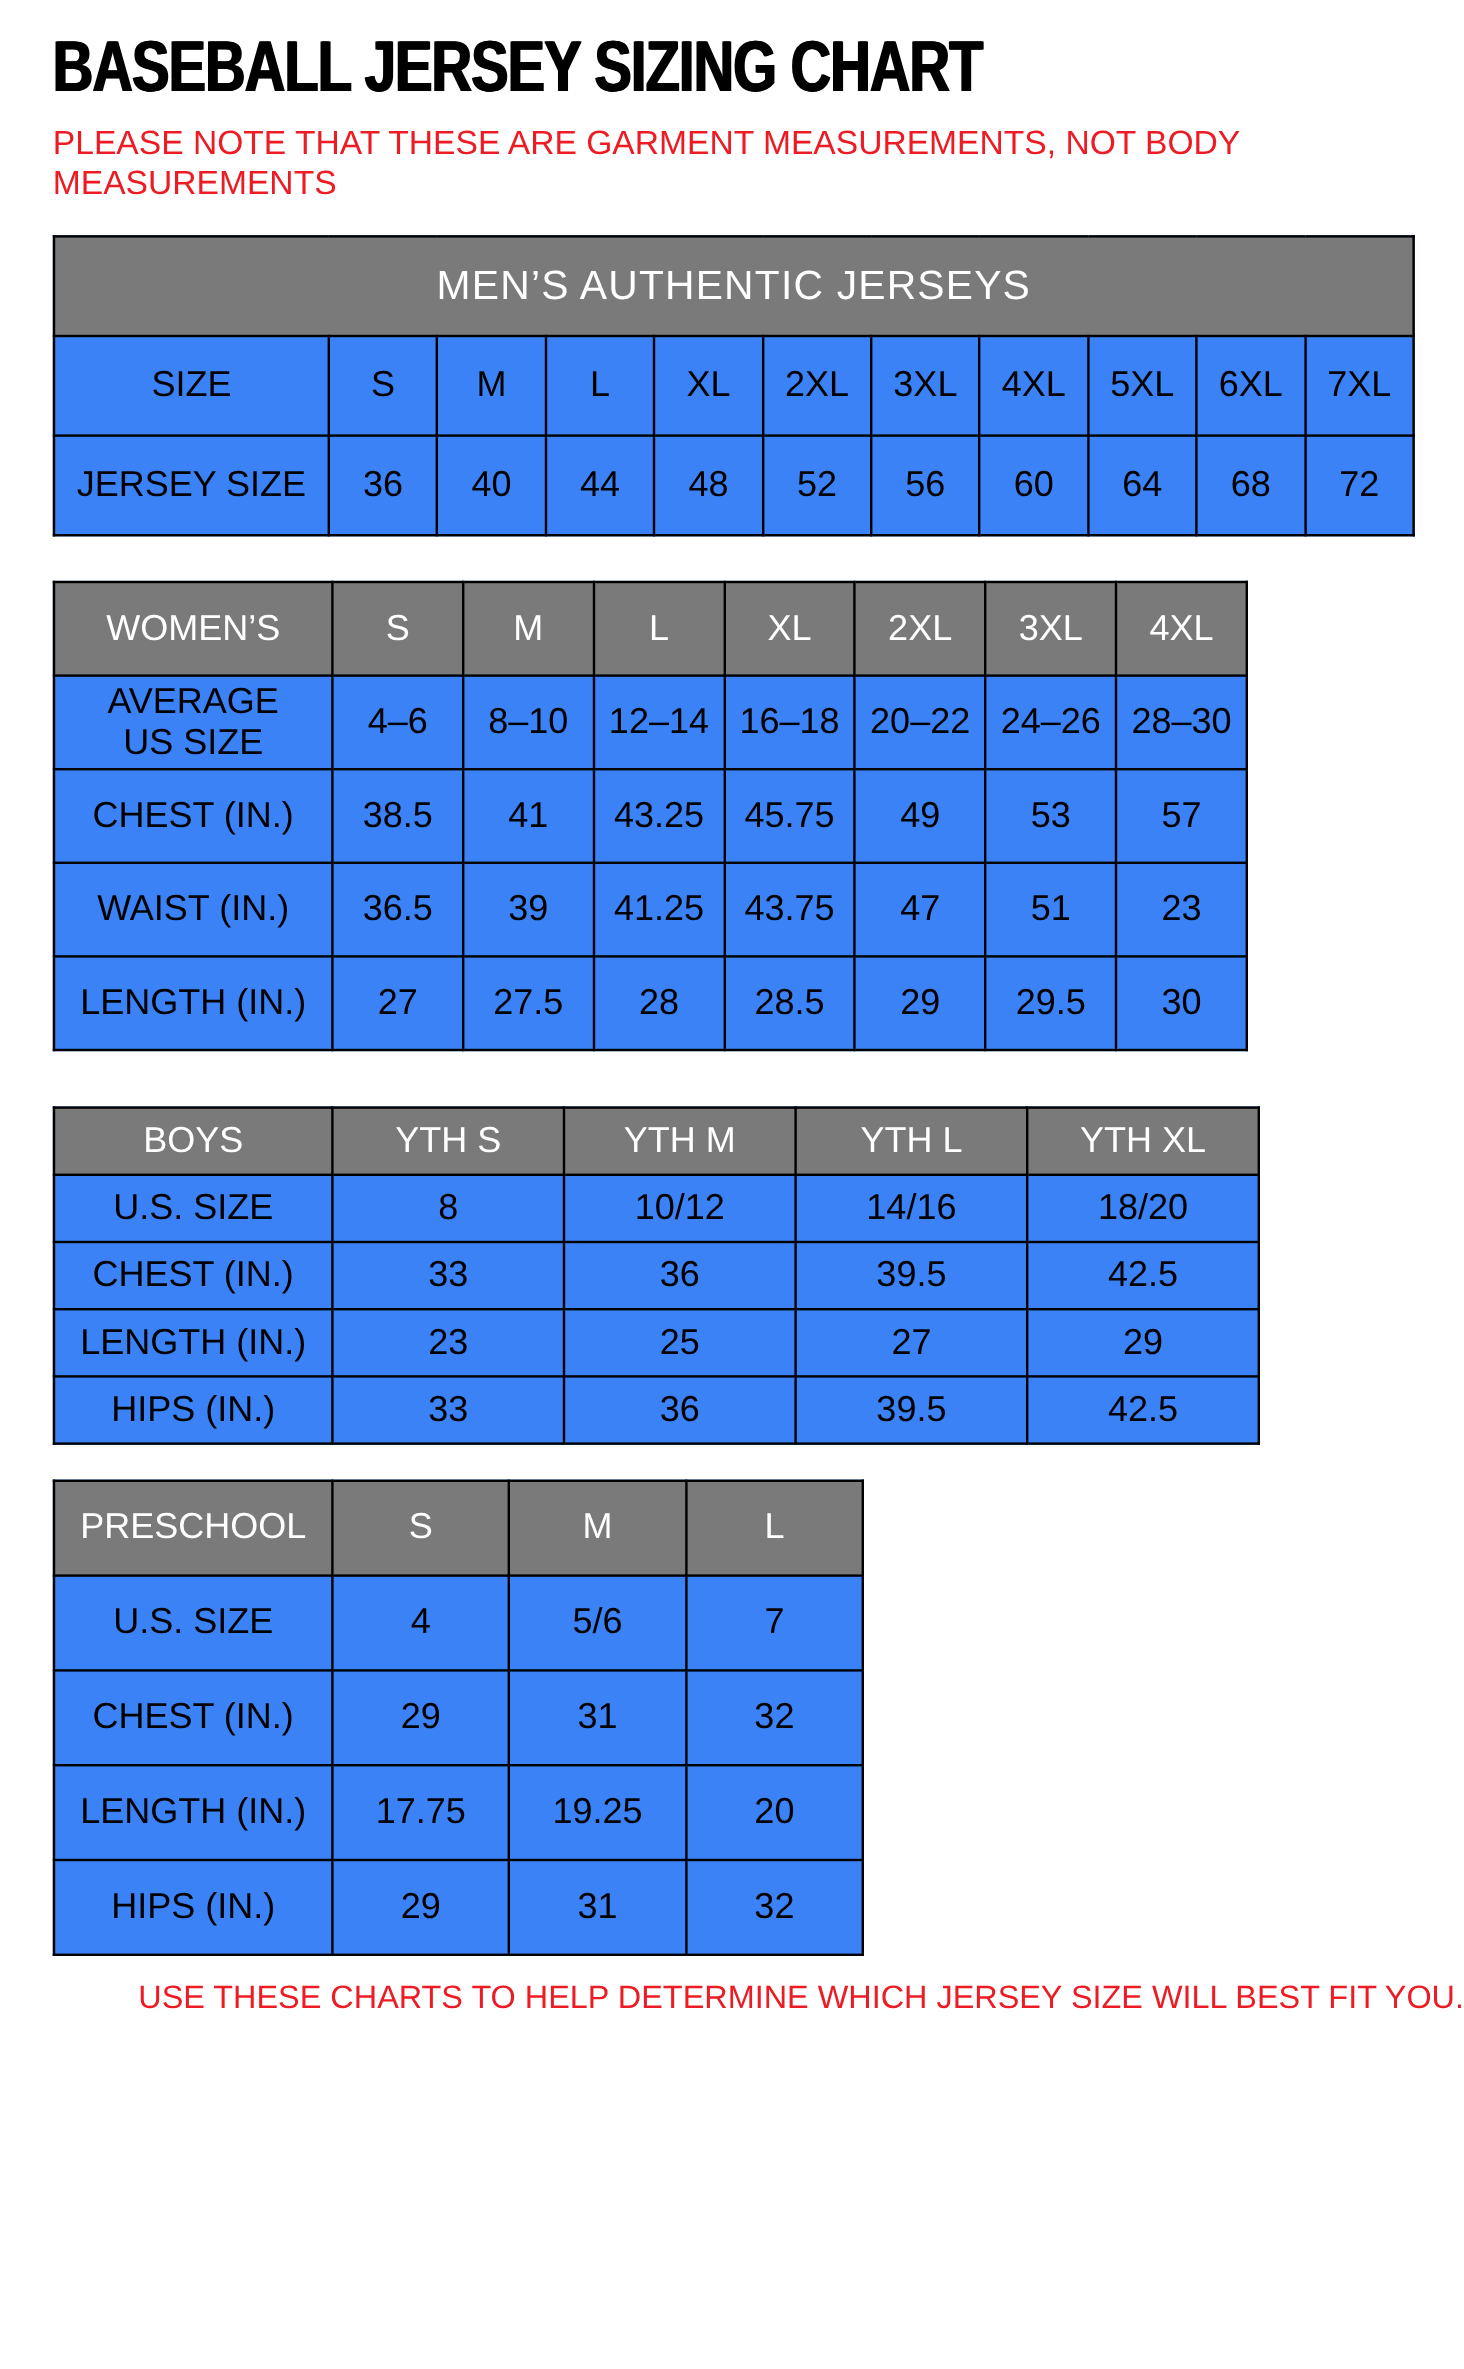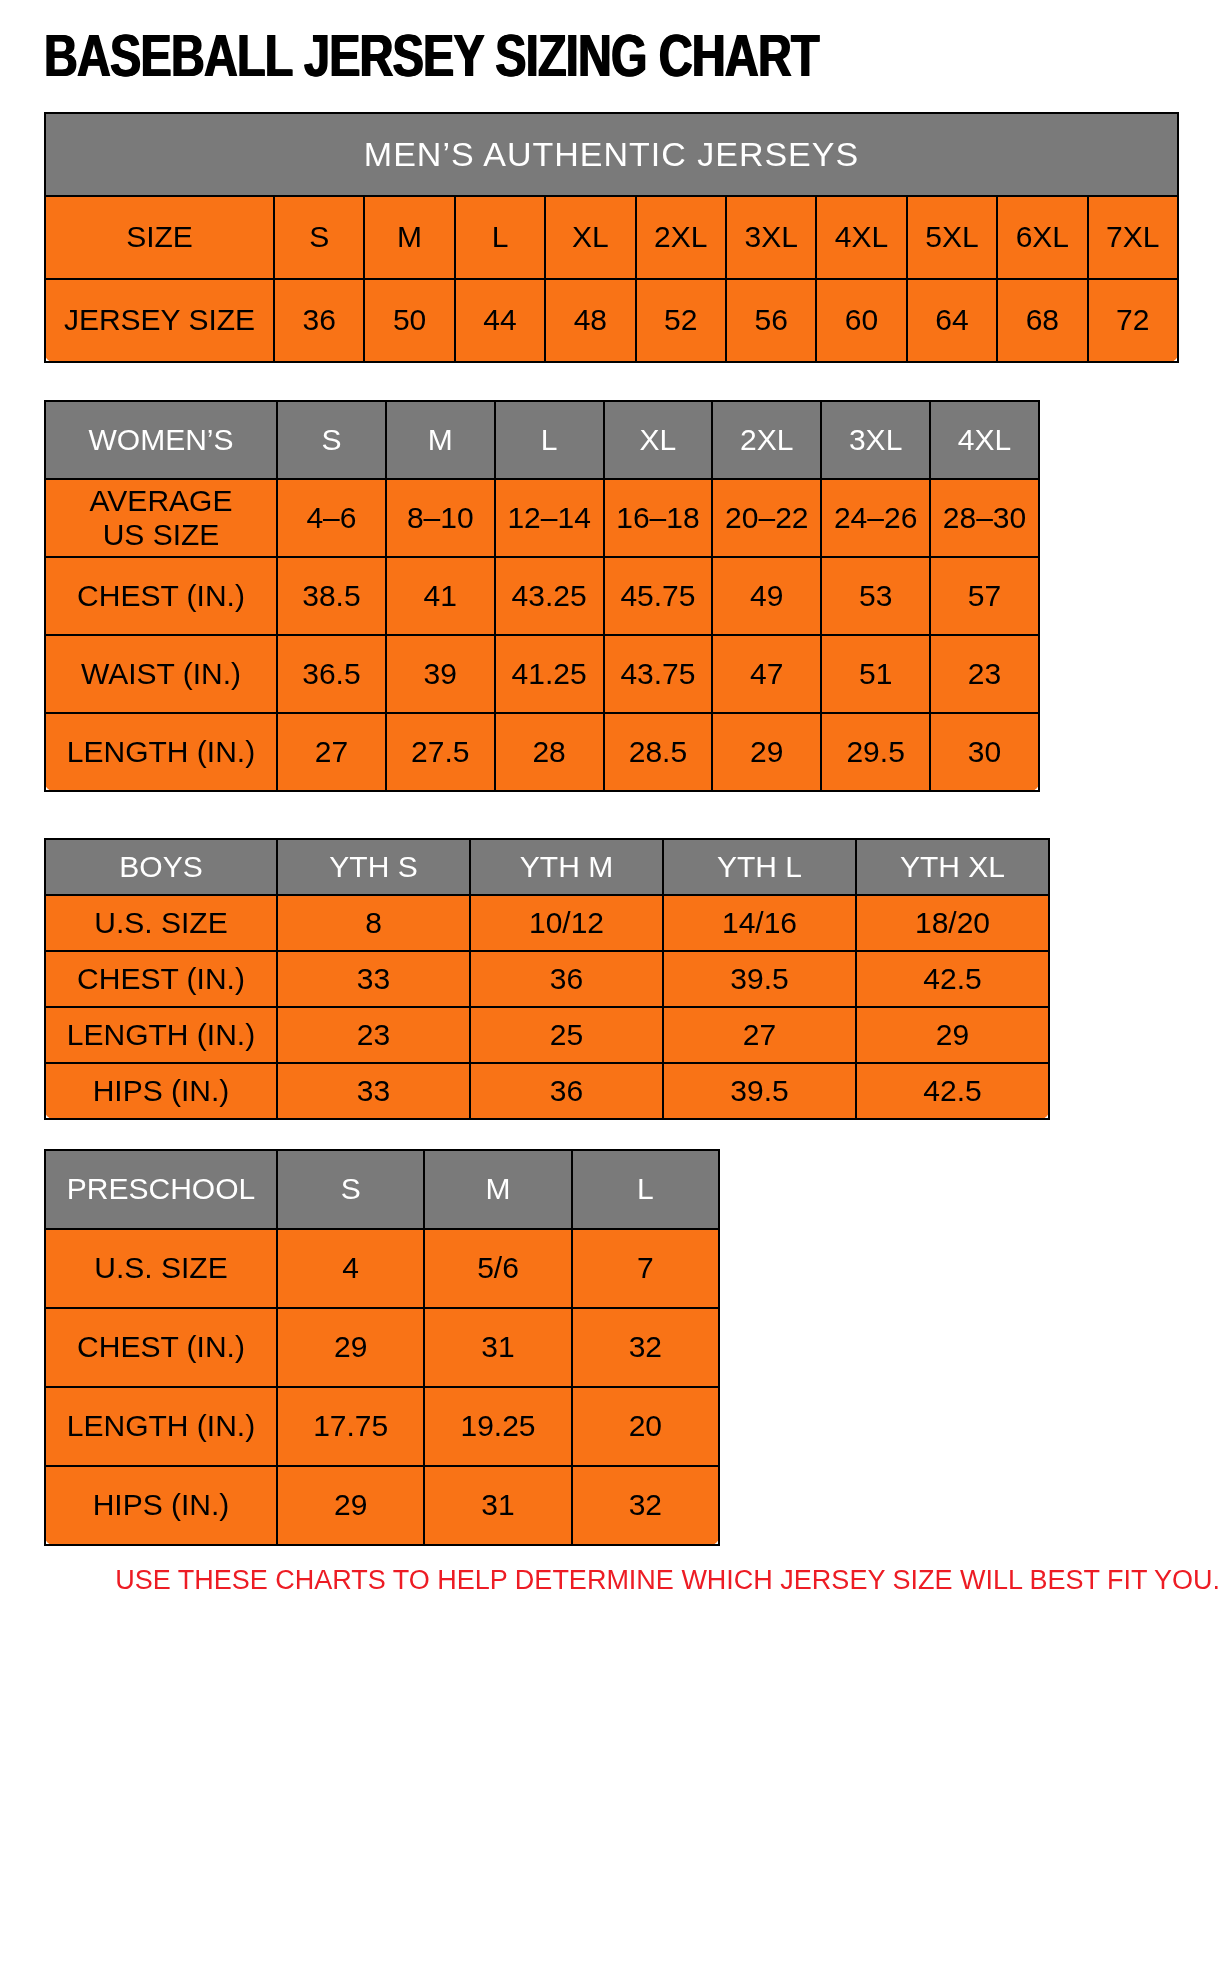--- a/index.html
+++ b/index.html
@@ -25,22 +25,21 @@
     color:#000;
   }
   .note{
     margin-top:16px;
     color:var(--red);
     font-size:28px;line-height:34px;font-weight:400;
   }
   .note .line{display:block;}
   table{
     border-collapse:collapse;table-layout:fixed;
-    background:#f97316;
-    border-radius:12px;
+    background:#3b82f6;
   }
   td{
     border:2px solid var(--border);
     text-align:center;vertical-align:middle;
     font-size:30px;line-height:1.15;font-weight:400;
     padding:0;color:#000;
   }
   td.gray{background:var(--gray);color:var(--htext);}
   td.merged{font-size:34px;letter-spacing:1px;}
   td.lab{white-space:pre-line;}
@@ -62,20 +61,24 @@
     font-size:27px;line-height:32px;font-weight:400;
     white-space:nowrap;
     text-align:right;
   }
 </style>
 </head>
 <body>
 
 <div class="content">
   <div class="title">BASEBALL JERSEY SIZING CHART</div>
+  <div class="note">
+    <span class="line">PLEASE NOTE THAT THESE ARE GARMENT MEASUREMENTS, NOT BODY</span>
+    <span class="line">MEASUREMENTS</span>
+  </div>
 
   <div>
       <table id="tbl-0">
         <colgroup>
           <col class="c0">
           <col>
           <col>
           <col>
           <col>
           <col>
@@ -98,21 +101,21 @@
             <td>2XL</td>
             <td>3XL</td>
             <td>4XL</td>
             <td>5XL</td>
             <td>6XL</td>
             <td>7XL</td>
           </tr>
           <tr>
             <td class="lab">JERSEY SIZE</td>
             <td>36</td>
-            <td>50</td>
+            <td>40</td>
             <td>44</td>
             <td>48</td>
             <td>52</td>
             <td>56</td>
             <td>60</td>
             <td>64</td>
             <td>68</td>
             <td>72</td>
           </tr>
         </tbody>

